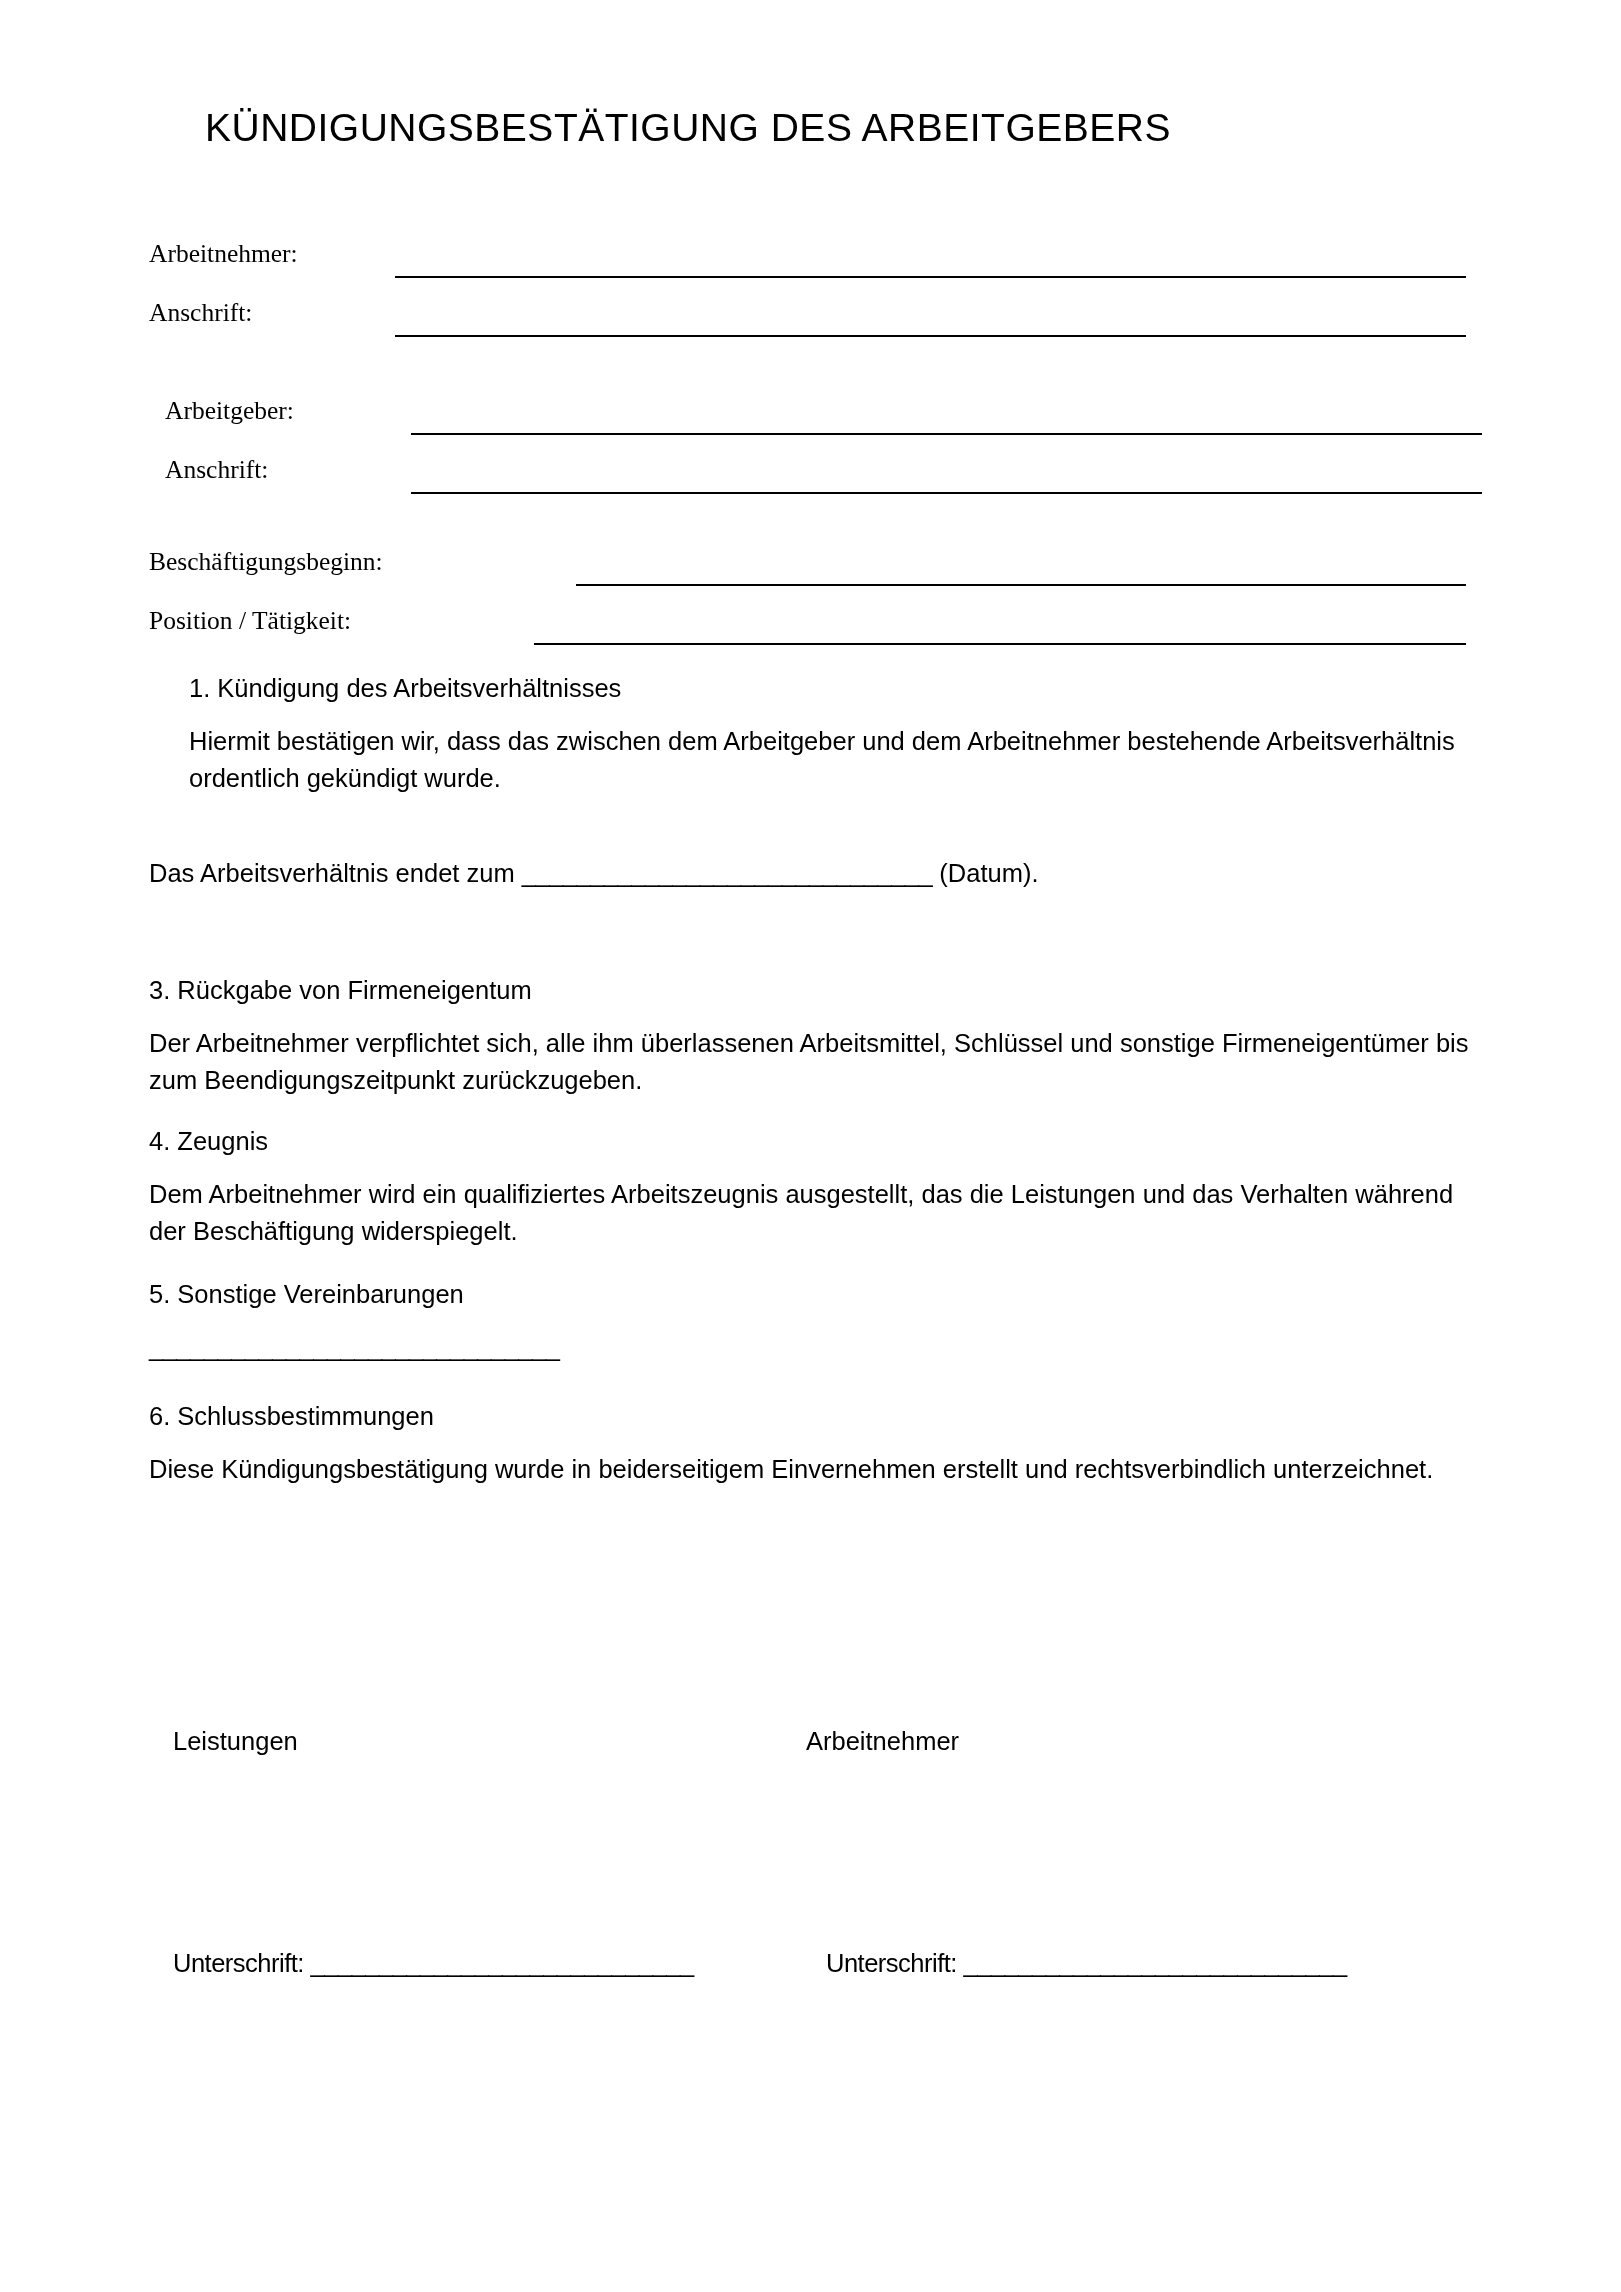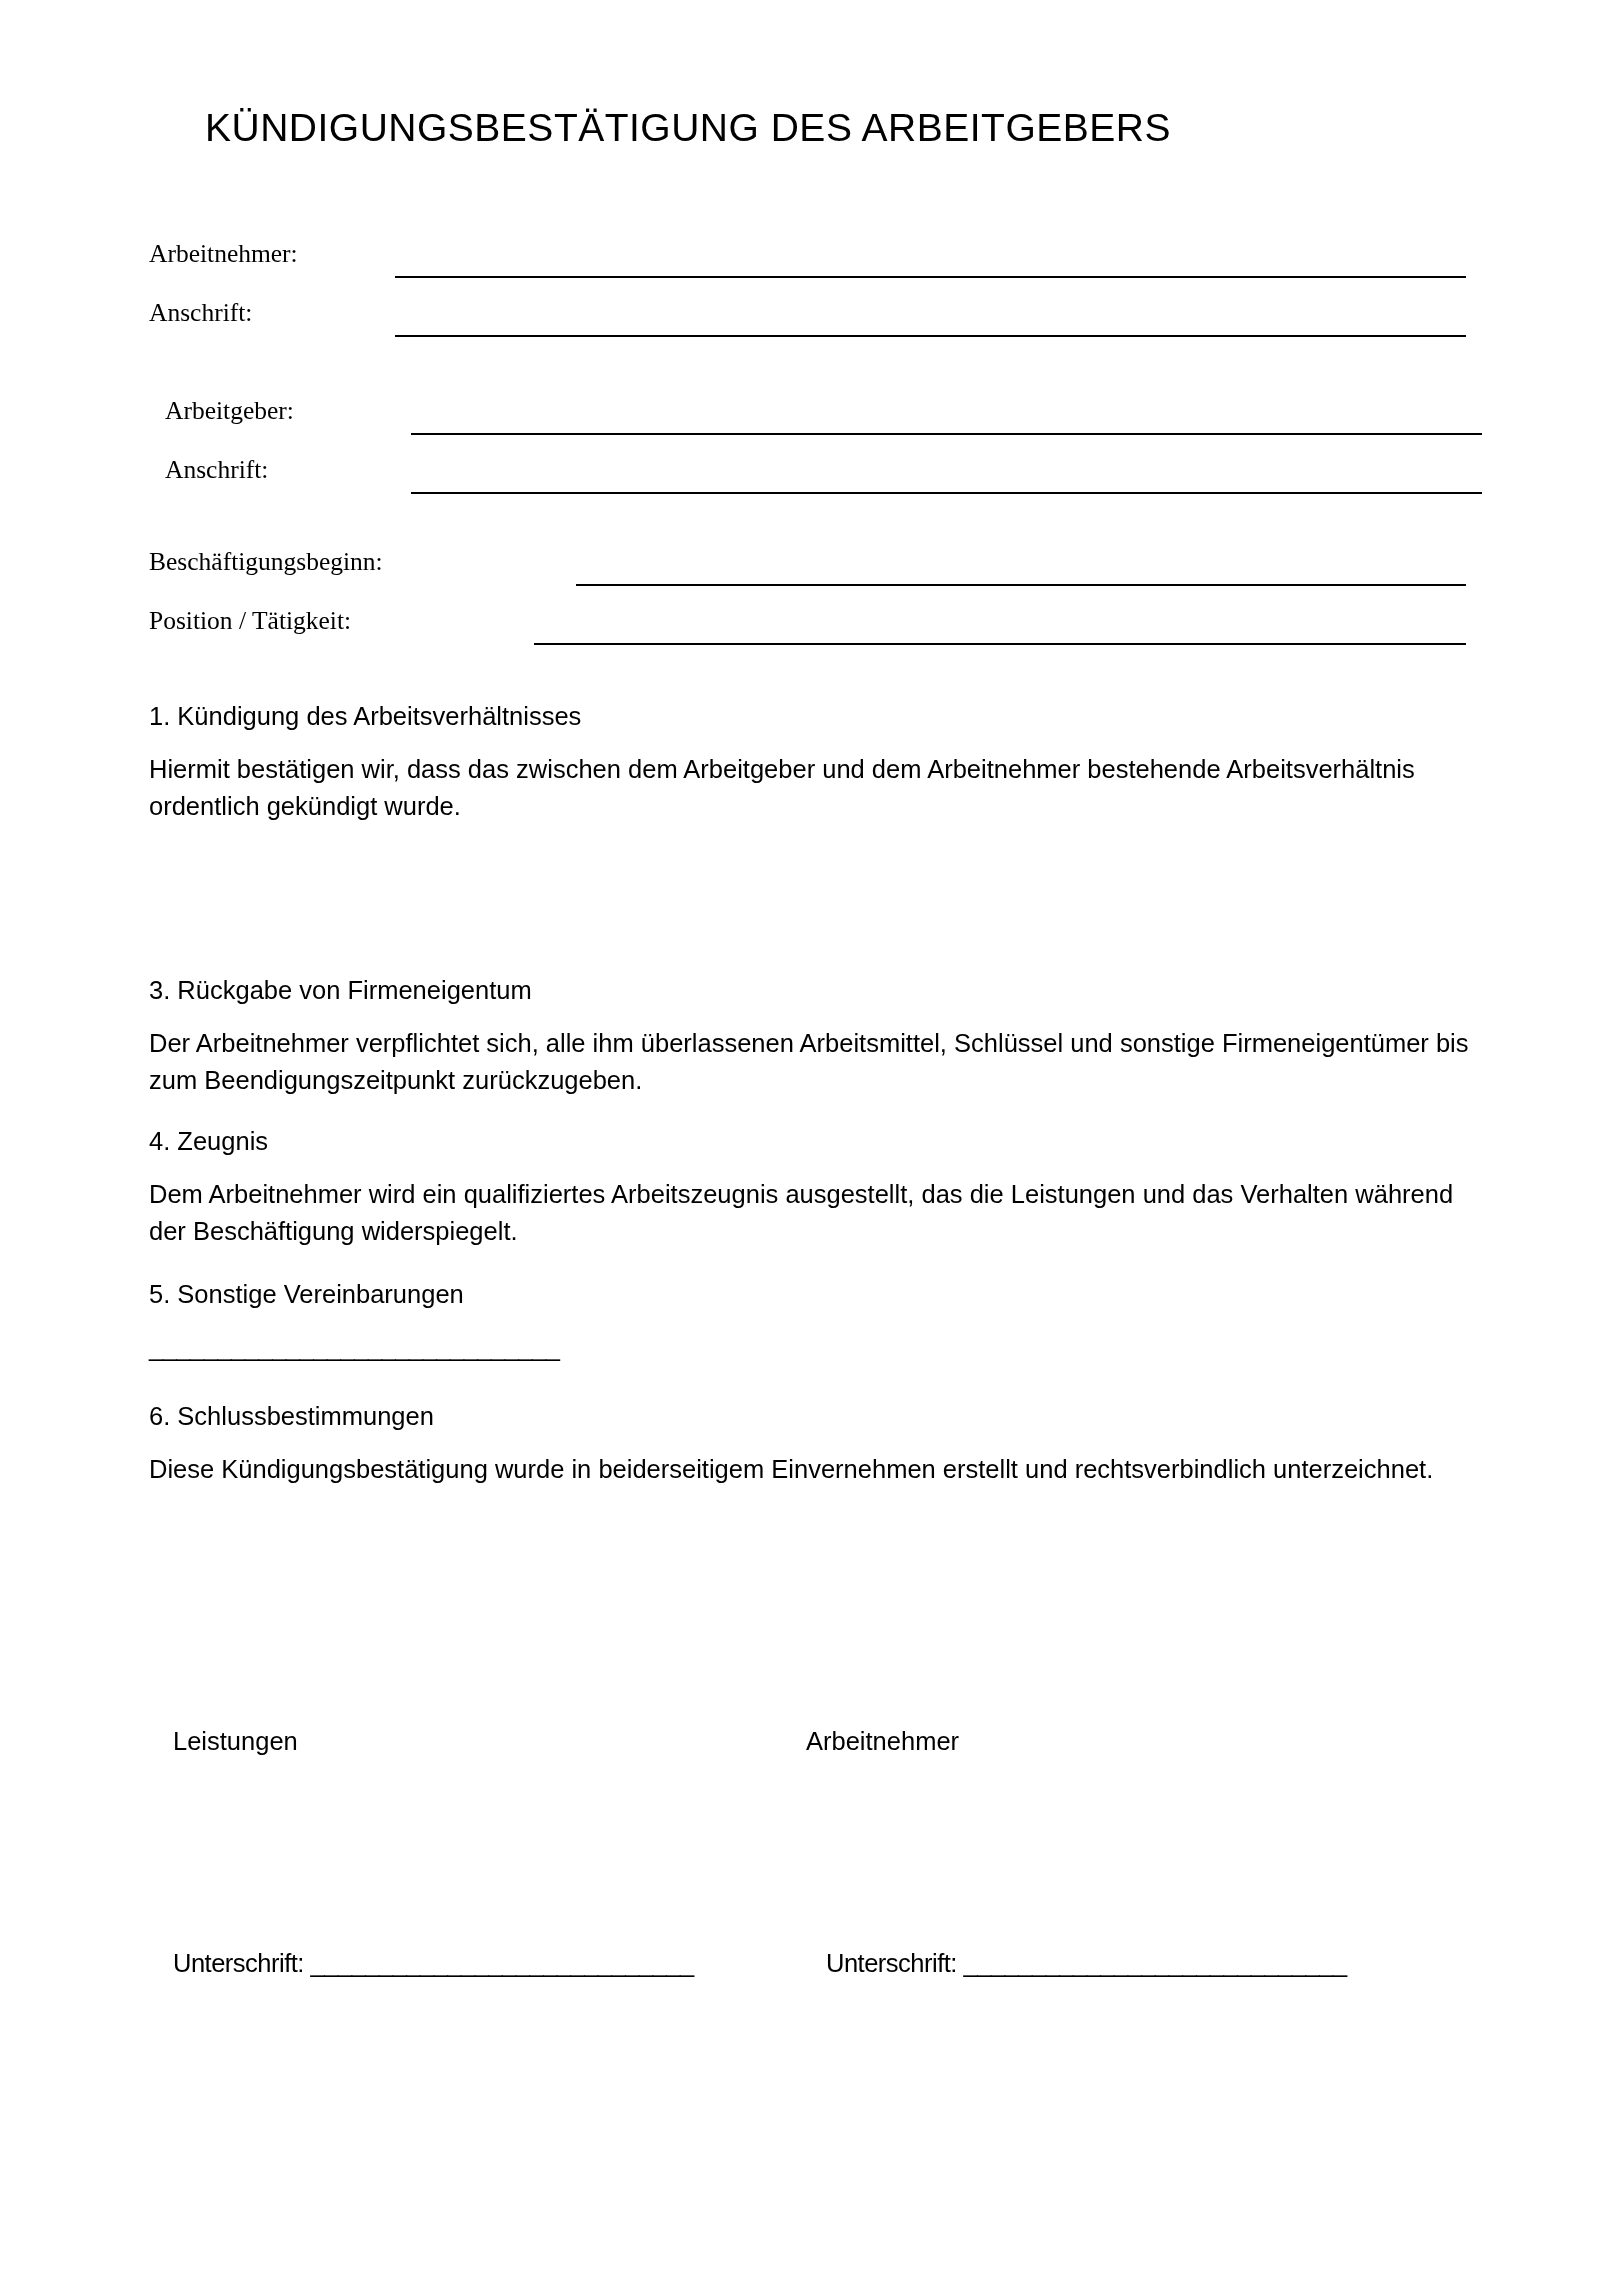--- a/index.html
+++ b/index.html
@@ -137,26 +137,27 @@
     <div class="field-row">
       <span class="field-label">Beschäftigungsbeginn:</span>
       <span class="field-rule" style="left: 427px; right: 5.9px;"></span>
     </div>
     <div class="field-row">
       <span class="field-label">Position / Tätigkeit:</span>
       <span class="field-rule" style="left: 385px; right: 5.9px;"></span>
     </div>
   </div>
 
-  <div class="section" style="top: 704px;">
+  <div class="section" style="top: 676px; margin-left: 40px;">
     <p class="section-heading">1. Kündigung des Arbeitsverhältnisses</p>
     <p class="section-body">Hiermit bestätigen wir, dass das zwischen dem Arbeitgeber und dem Arbeitnehmer bestehende Arbeitsverhältnis ordentlich gekündigt wurde.</p>
   </div>
 
   <div class="section" style="top: 855px;">
+    <p class="section-body"><span>Das Arbeitsverhältnis endet zum </span><span class="inline-blank">______________________________</span><span> (Datum).</span></p>
   </div>
 
   <div class="section" style="top: 978px;">
     <p class="section-heading">3. Rückgabe von Firmeneigentum</p>
     <p class="section-body">Der Arbeitnehmer verpflichtet sich, alle ihm überlassenen Arbeitsmittel, Schlüssel und sonstige Firmeneigentümer bis zum Beendigungszeitpunkt zurückzugeben.</p>
   </div>
 
   <div class="section" style="top: 1129px;">
     <p class="section-heading">4. Zeugnis</p>
     <p class="section-body">Dem Arbeitnehmer wird ein qualifiziertes Arbeitszeugnis ausgestellt, das die Leistungen und das Verhalten während der Beschäftigung widerspiegelt.</p>

